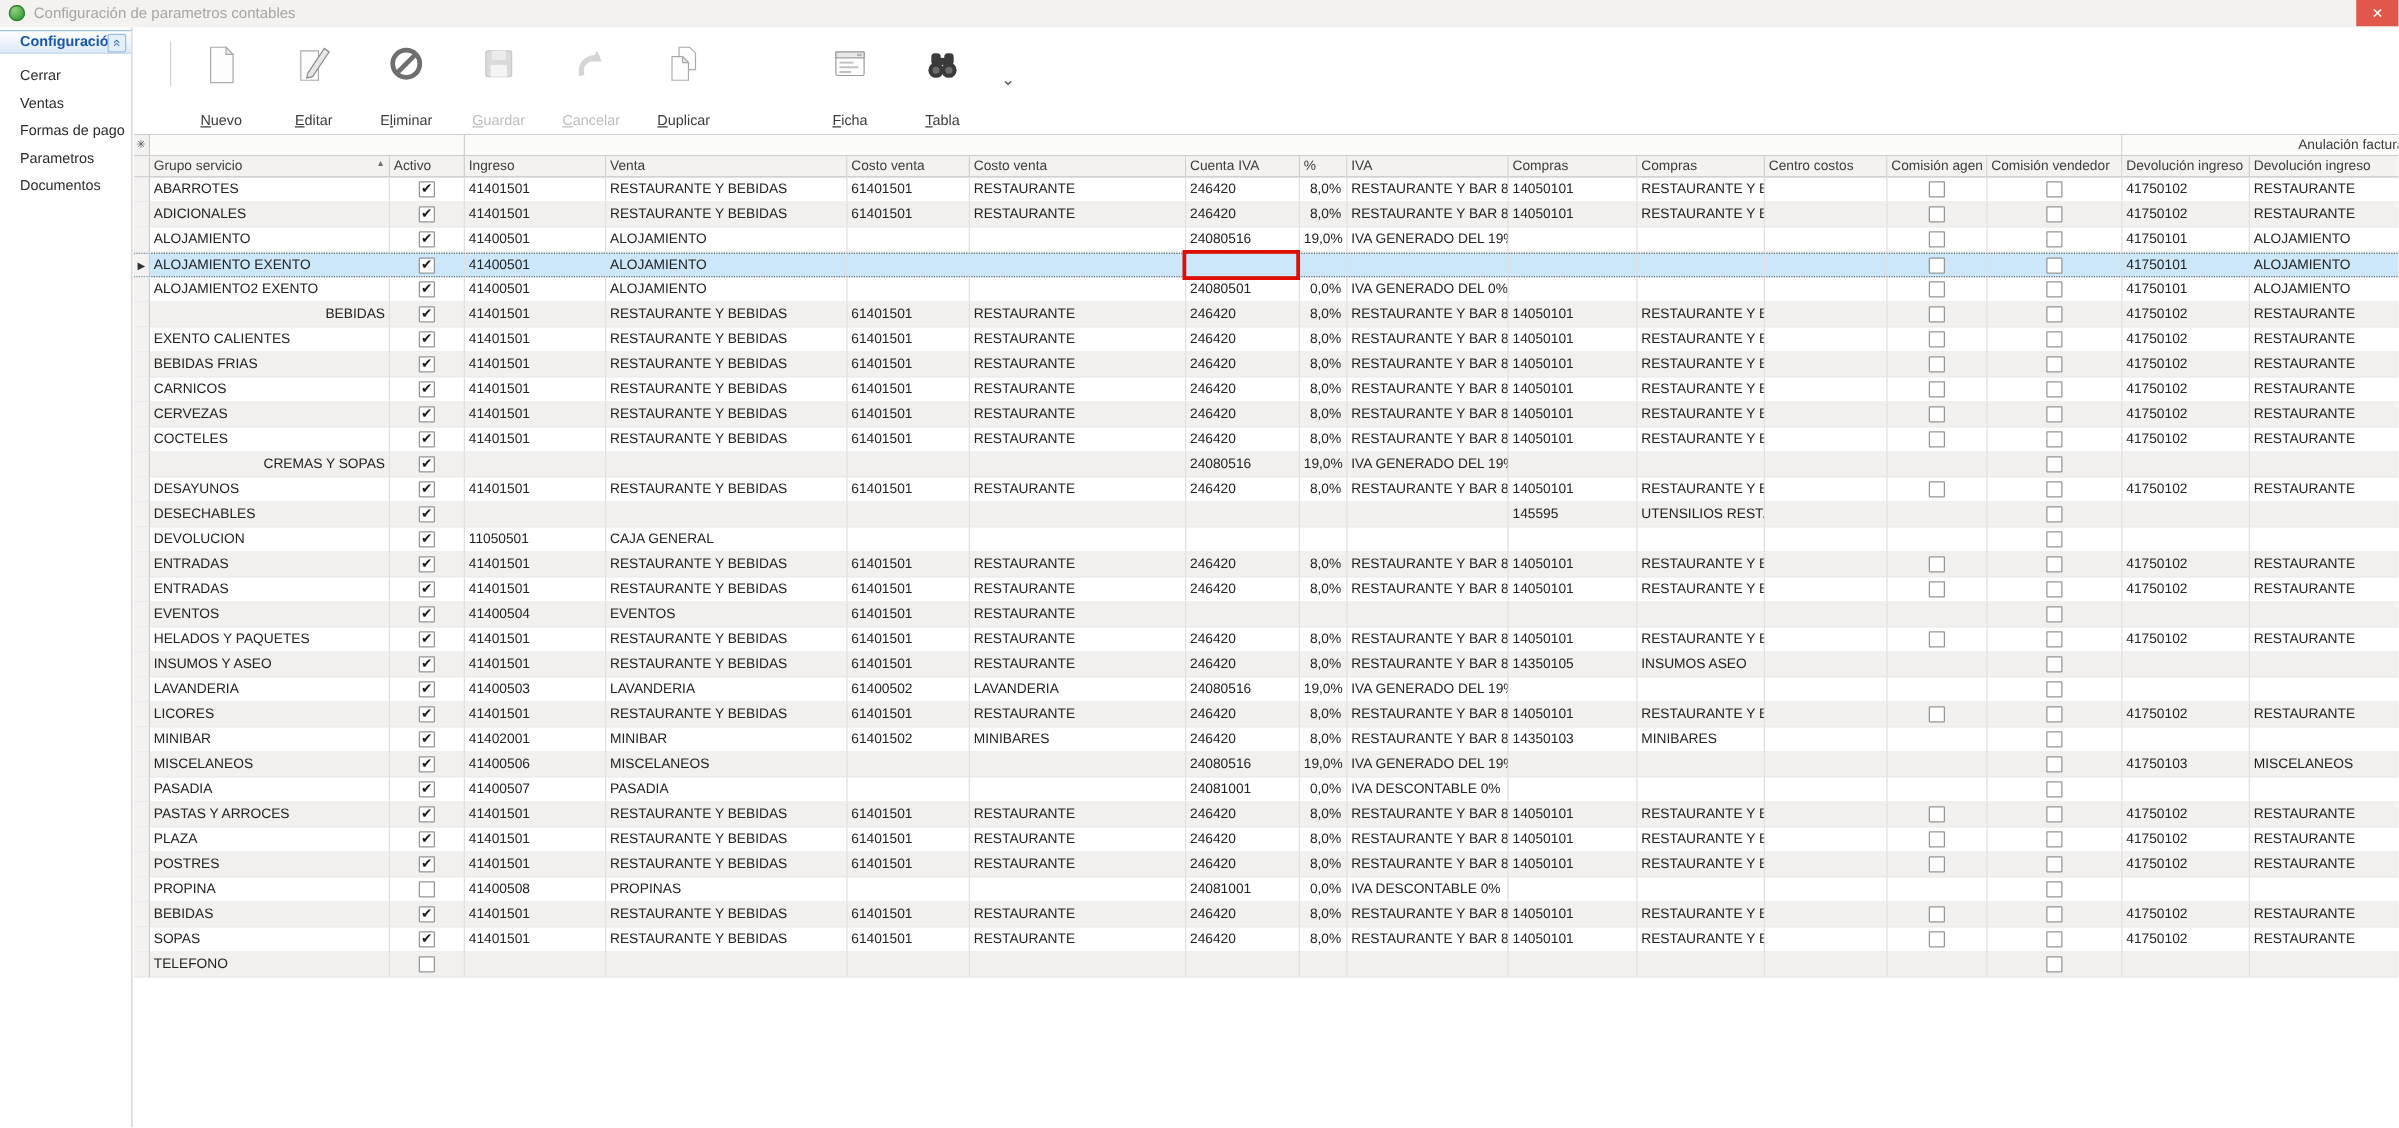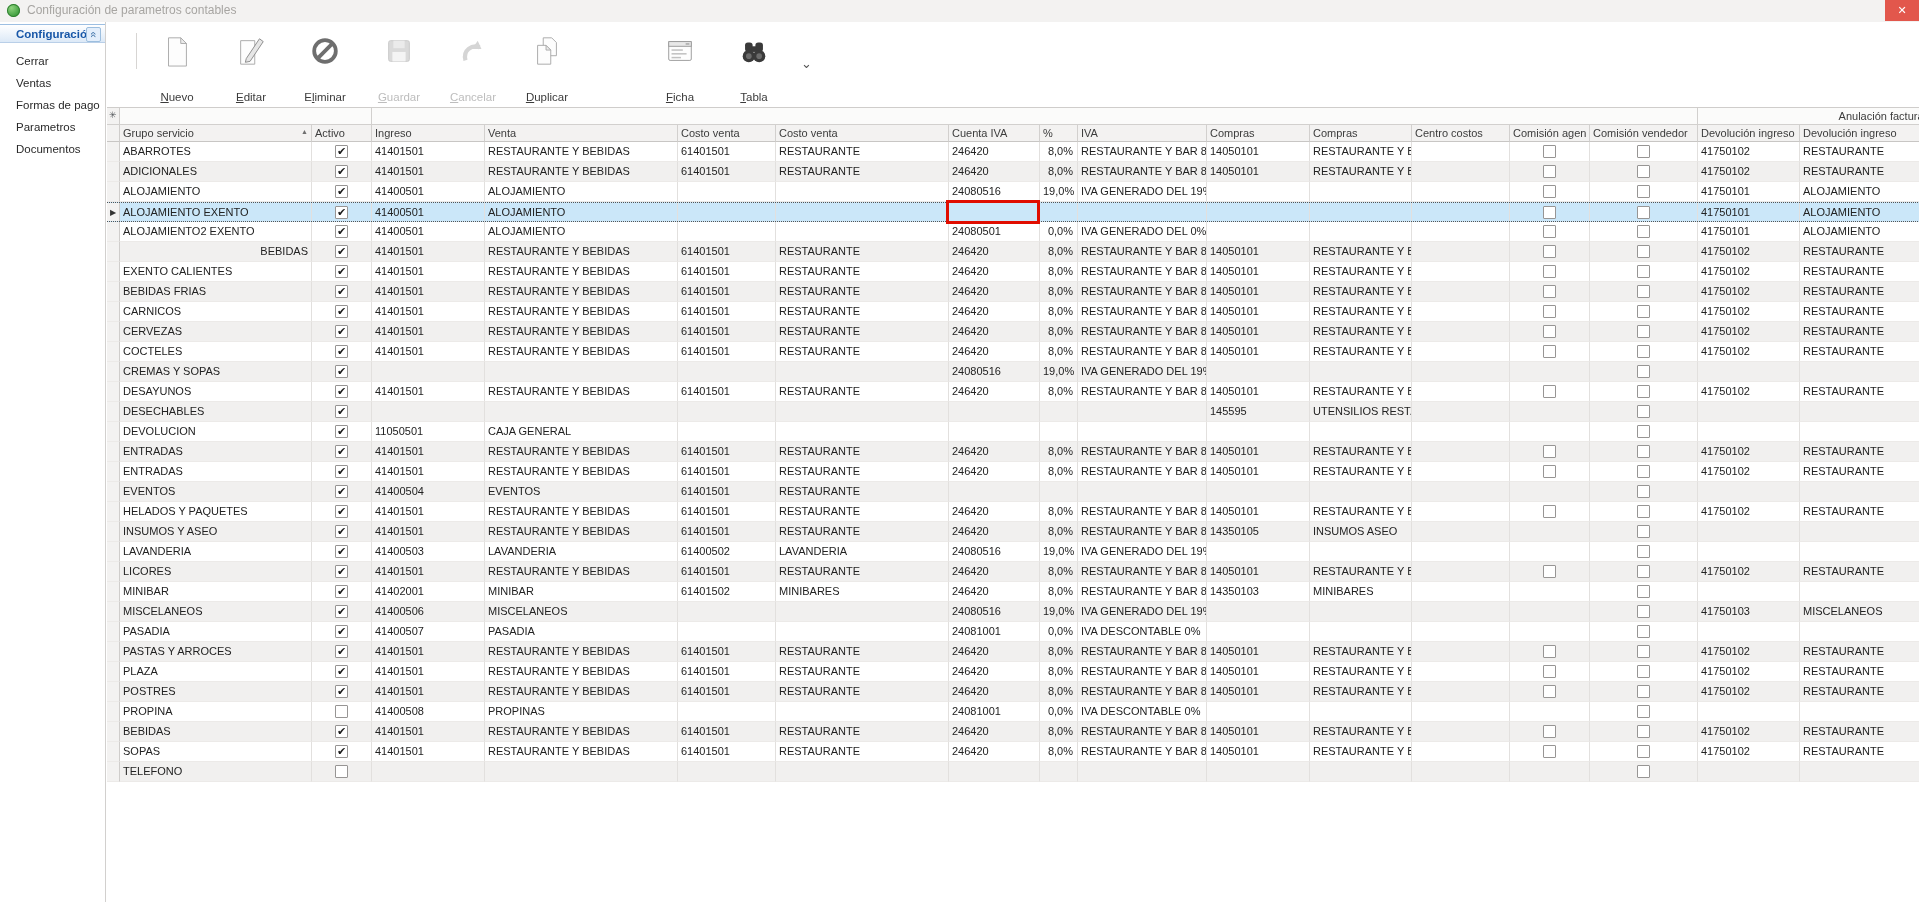--- a/index.html
+++ b/index.html
@@ -521,21 +521,21 @@
             <span class="cb"></span>
           </div>
           <div class="gcell gdcell ccell" style="width: 108px;">
             <span class="cb"></span>
           </div>
           <div class="gcell gdcell" style="width: 102px;">41750102</div>
           <div class="gcell gdcell" style="width: 300px;">RESTAURANTE</div>
         </div>
         <div class="grow gdata alt">
           <div class="gcell gdcell gind" style="width: 13px;"></div>
-          <div class="gcell gdcell" style="width: 192px;">CREMAS Y SOPAS</div>
+          <div class="gcell gdcell" style="width: 192px; text-align: right;">CREMAS Y SOPAS</div>
           <div class="gcell gdcell ccell" style="width: 60px;">
             <span class="cb">✔</span>
           </div>
           <div class="gcell gdcell" style="width: 113px;"></div>
           <div class="gcell gdcell" style="width: 193px;"></div>
           <div class="gcell gdcell" style="width: 98px;"></div>
           <div class="gcell gdcell" style="width: 173px;"></div>
           <div class="gcell gdcell" style="width: 91px;">24080516</div>
           <div class="gcell gdcell" style="width: 38px; text-align: right; padding-right: 4px;">19,0%</div>
           <div class="gcell gdcell" style="width: 129px;">IVA GENERADO DEL 19%</div>

